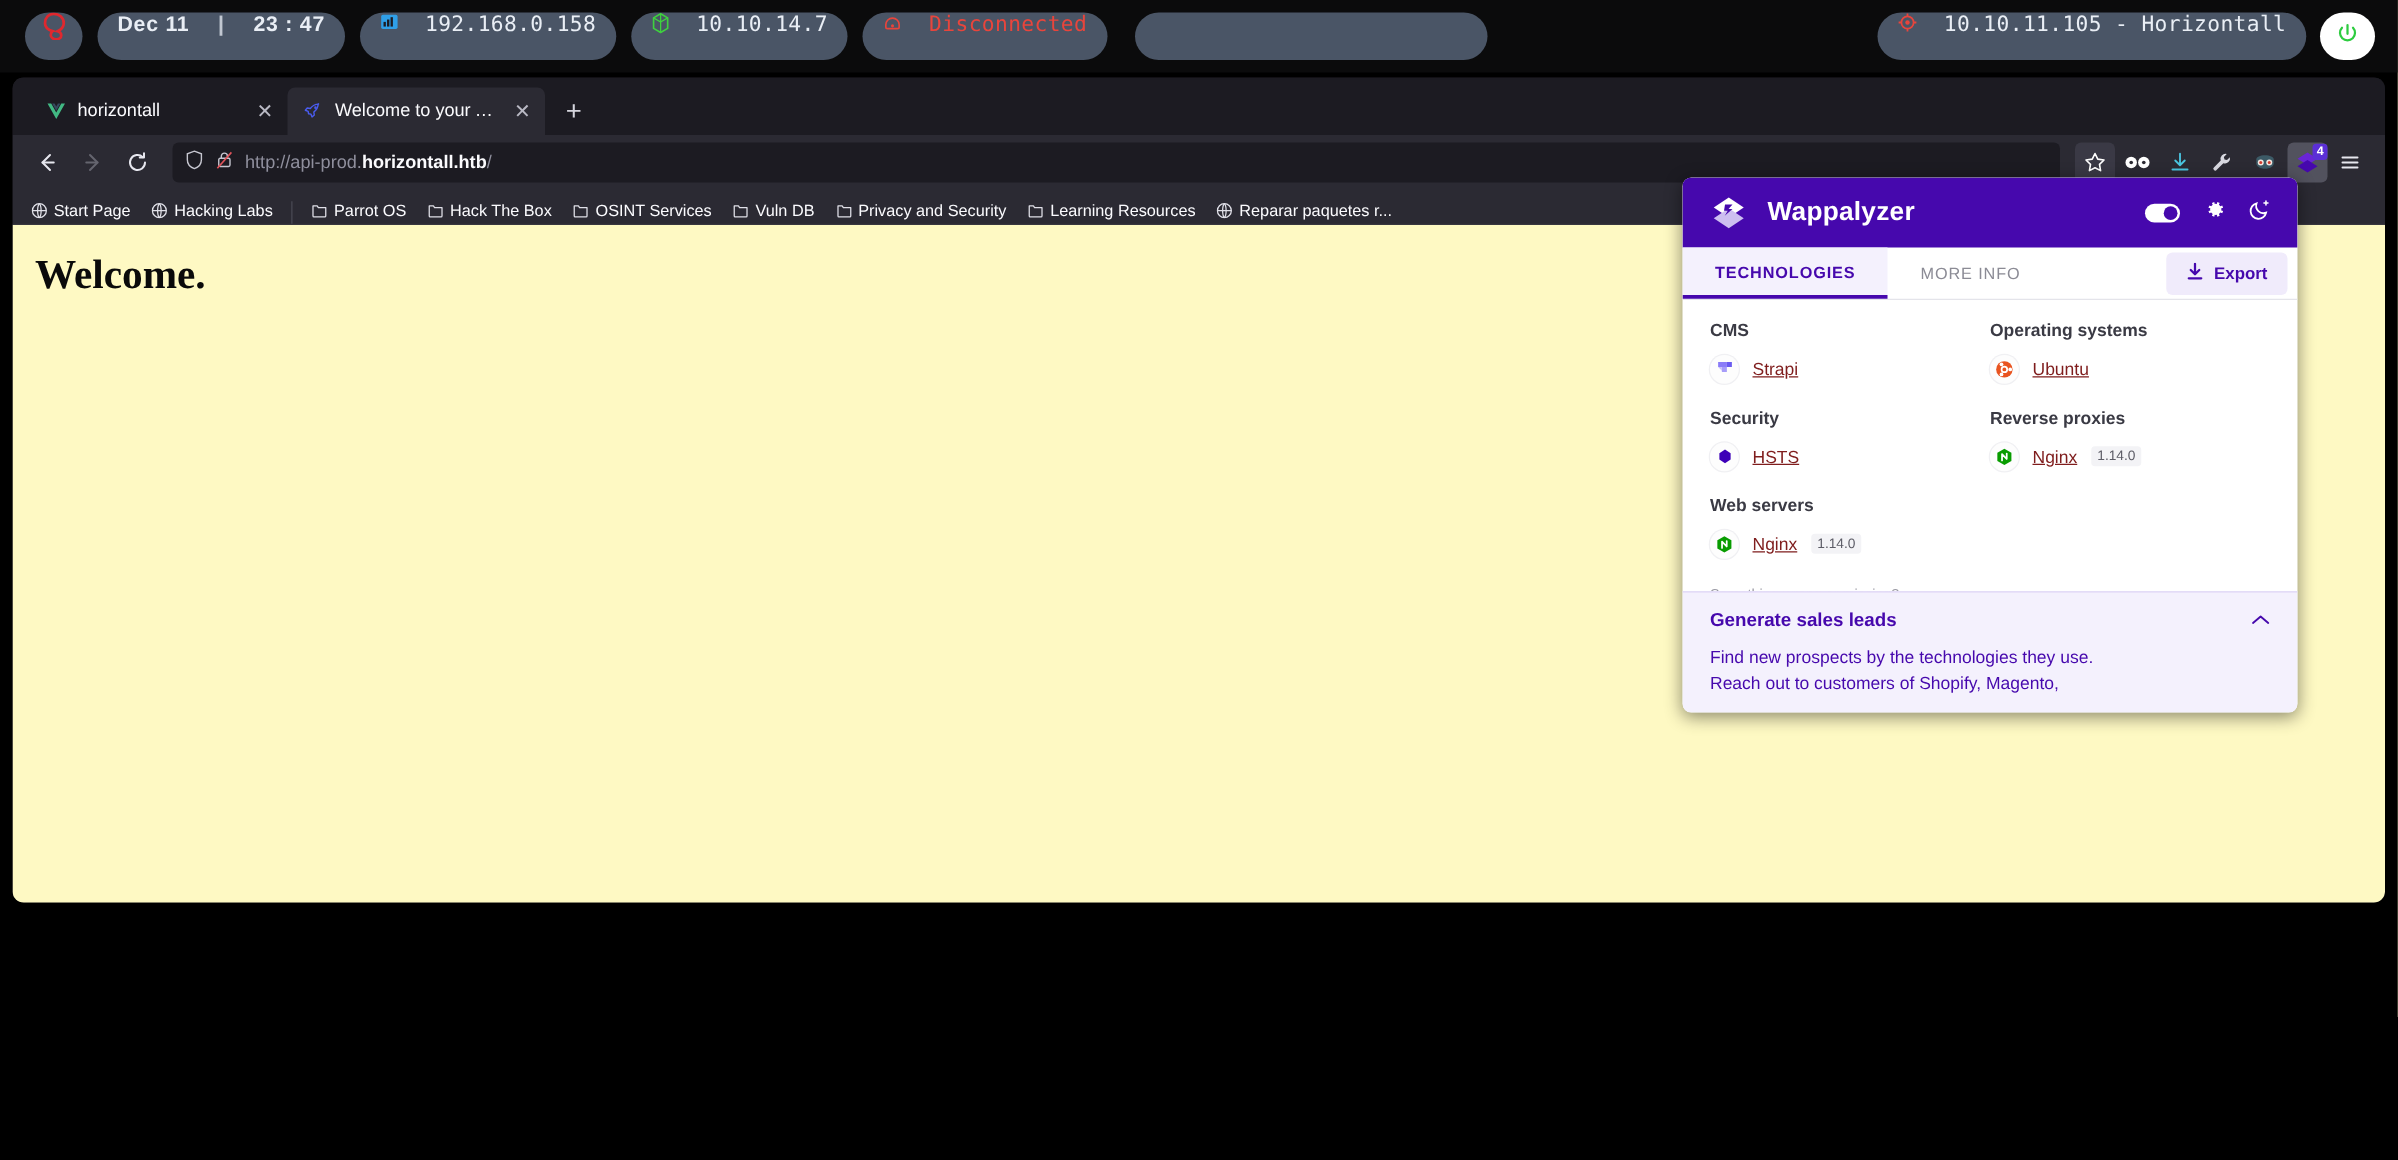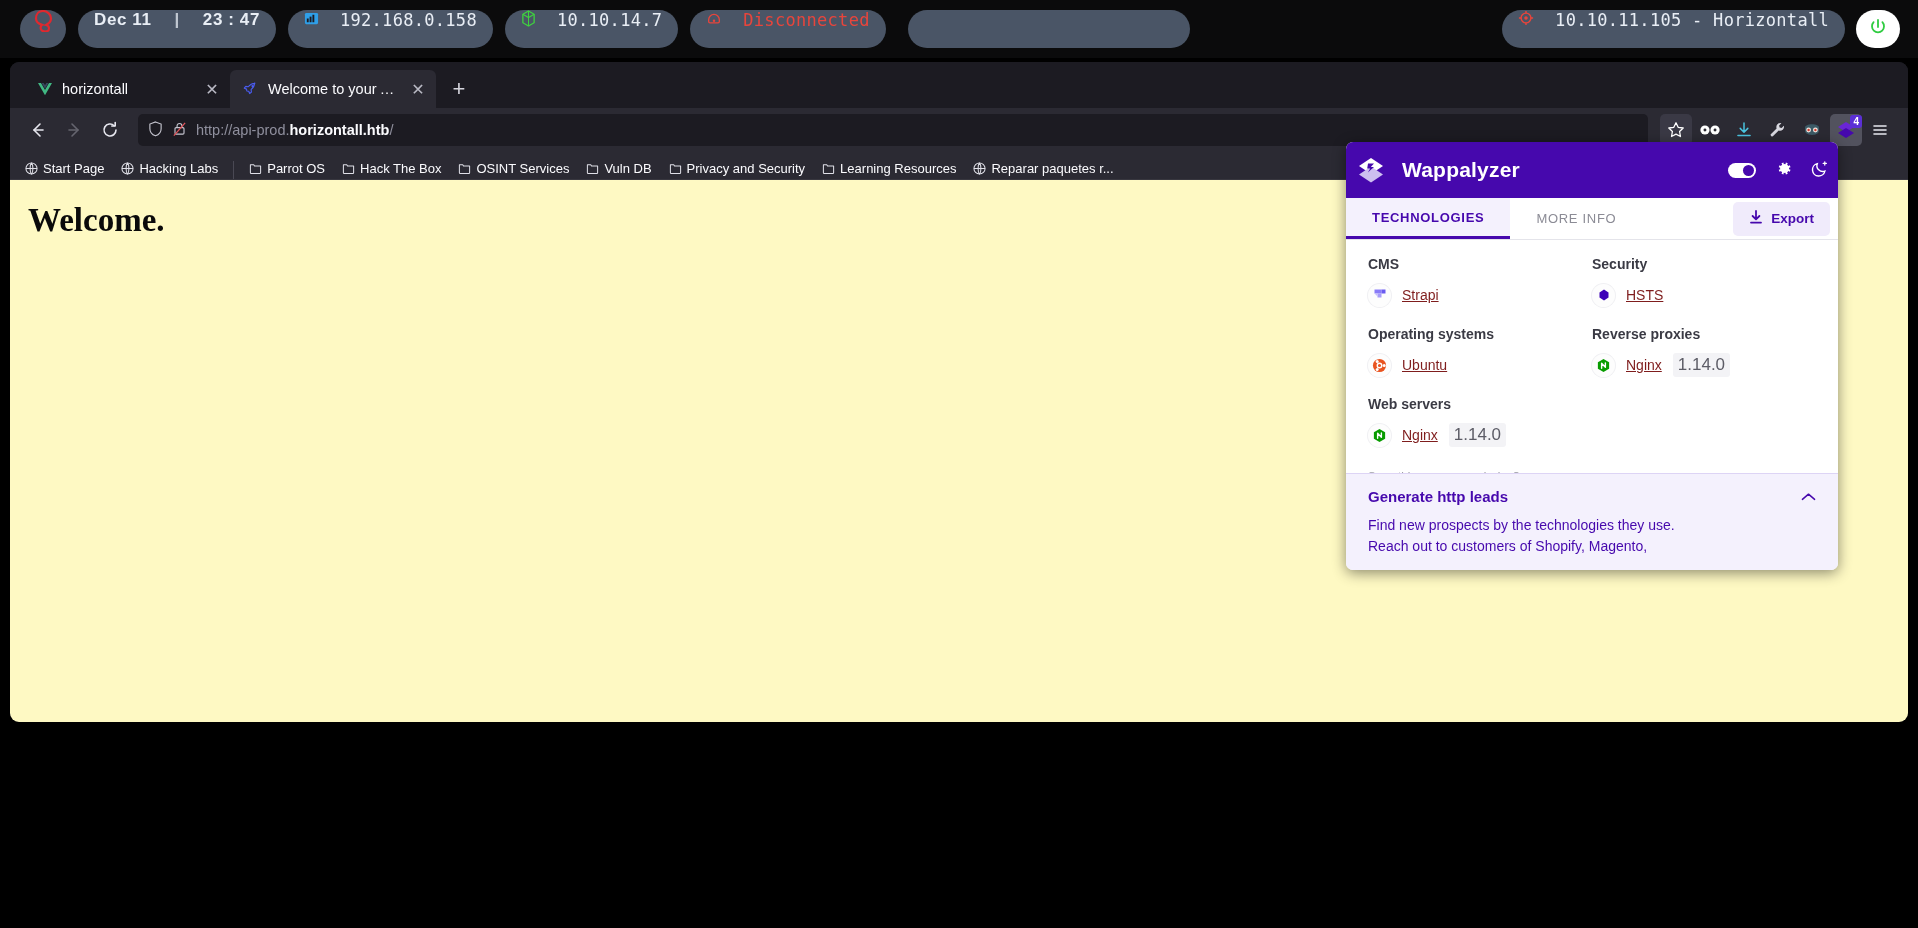--- a/index.html
+++ b/index.html
@@ -133,21 +133,21 @@
     position: absolute; left: 1346px; top: 142px;
     width: 492px; height: 428px;
     background: #ffffff;
     border-radius: 7px;
     box-shadow: 0 3px 14px rgba(0,0,0,.45);
     overflow: hidden;
     display: flex; flex-direction: column;
   }
   .wappa-head {
     background: #4608ad; height: 56px;
-    display: flex; align-items: center; padding: 0 8px;
+    display: flex; align-items: center; padding: 0 20px;
     gap: 14px; color: #fff;
   }
   .wappa-logo { width: 34px; height: 34px; }
   .wappa-name { font-size: 21px; font-weight: bold; letter-spacing: .2px; flex: 1; }
   .head-icons { display: flex; align-items: center; gap: 18px; }
   .toggle-sw {
     width: 28px; height: 15px; border-radius: 8px; background: #fff;
     position: relative;
   }
   .toggle-sw::after {
@@ -181,21 +181,21 @@
   .tech-ico {
     width: 23px; height: 23px; border-radius: 50%;
     background: #fdfdfd; box-shadow: 0 0 0 1px #f0f0f3;
     display:flex; align-items:center; justify-content:center;
     flex: 0 0 23px;
   }
   .tech-name {
     font-size: 14px; color: #7f1d1d; text-decoration: underline;
   }
   .tech-ver {
-    font-size: 17px; color: #5c5c66; background: #f3f3f6;
+    font-size: 11px; color: #5c5c66; background: #f3f3f6;
     border-radius: 3px; padding: 2px 5px;
   }
   .wrong-link {
     font-size: 11.5px; color: #9a9aa4; text-decoration: underline;
     margin-top: 4px;
   }
   .leads {
     background: #f4f1fd; border-top: 1px solid #ddd4f5;
     padding: 14px 22px 14px 22px;
   }
@@ -519,52 +519,52 @@
         <div class="tech-row">
           <span class="tech-ico">
             <svg width="14" height="14" viewBox="0 0 14 14">
                 <path d="M1.5 1.5h7v4h-7v-4z" fill="#8a7cf8"></path>
                 <path d="M8.5 1.5h4v4h-4v-4z" fill="#6a5bf0"></path>
                 <path d="M4.5 5.5h4v4h-4v-4z" fill="#a79df9"></path>
                 <path d="M1.5 5.5h3v3l-3-3z" fill="#c6bffb"></path>
               </svg>
           </span>
           <a class="tech-name">Strapi</a>
-        </div>
-      </div>
-
-      <div class="cat">
-        <div class="cat-title">Security</div>
-        <div class="tech-row">
-          <span class="tech-ico">
-            <svg width="14" height="14" viewBox="0 0 14 14">
-                <path d="M7 1.5l4.5 3v5L7 12.5 2.5 9.5v-5L7 1.5z" fill="#3d00b8"></path>
-              </svg>
-          </span>
-          <a class="tech-name">HSTS</a>
         </div>
       </div>
 
       <div class="cat">
         <div class="cat-title">Operating systems</div>
         <div class="tech-row">
           <span class="tech-ico">
             <svg width="15" height="15" viewBox="0 0 16 16">
                 <circle cx="8" cy="8" r="7" fill="#e95420"></circle>
                 <circle cx="8" cy="8" r="2.4" fill="none" stroke="#ffffff" stroke-width="1.5"></circle>
                 <circle cx="13" cy="8" r="1.6" fill="#ffffff"></circle>
                 <circle cx="5.5" cy="12.3" r="1.6" fill="#ffffff"></circle>
                 <circle cx="5.5" cy="3.7" r="1.6" fill="#ffffff"></circle>
               </svg>
           </span>
           <a class="tech-name">Ubuntu</a>
         </div>
       </div>
 
       <div class="cat">
+        <div class="cat-title">Security</div>
+        <div class="tech-row">
+          <span class="tech-ico">
+            <svg width="14" height="14" viewBox="0 0 14 14">
+                <path d="M7 1.5l4.5 3v5L7 12.5 2.5 9.5v-5L7 1.5z" fill="#3d00b8"></path>
+              </svg>
+          </span>
+          <a class="tech-name">HSTS</a>
+        </div>
+      </div>
+
+      <div class="cat">
         <div class="cat-title">Reverse proxies</div>
         <div class="tech-row">
           <span class="tech-ico">
             <svg width="15" height="15" viewBox="0 0 16 16">
                 <path d="M8 1l6 3.5v7L8 15l-6-3.5v-7L8 1z" fill="#089c00"></path>
                 <path d="M6 11V5.6l4 4.2V5.2" fill="none" stroke="#ffffff" stroke-width="1.5" stroke-linecap="round" stroke-linejoin="round"></path>
               </svg>
           </span>
           <a class="tech-name">Nginx</a>
           <span class="tech-ver">1.14.0</span>
@@ -586,21 +586,21 @@
       </div>
 
       <div></div>
     </div>
 
     <a class="wrong-link">Something wrong or missing?</a>
   </div>
 
   <div class="leads">
     <div class="leads-head">
-      <span>Generate http leads</span>
+      <span>Generate sales leads</span>
       <span>
         <svg width="15" height="10" viewBox="0 0 16 10">
             <path d="M1.5 7.5L8 2l6.5 5.5" fill="none" stroke="#4608ad" stroke-width="1.6" stroke-linecap="round" stroke-linejoin="round"></path>
           </svg>
       </span>
     </div>
     <div class="leads-body">
       <div>Find new prospects by the technologies they use.</div>
       <div>Reach out to customers of Shopify, Magento,</div>
     </div>

